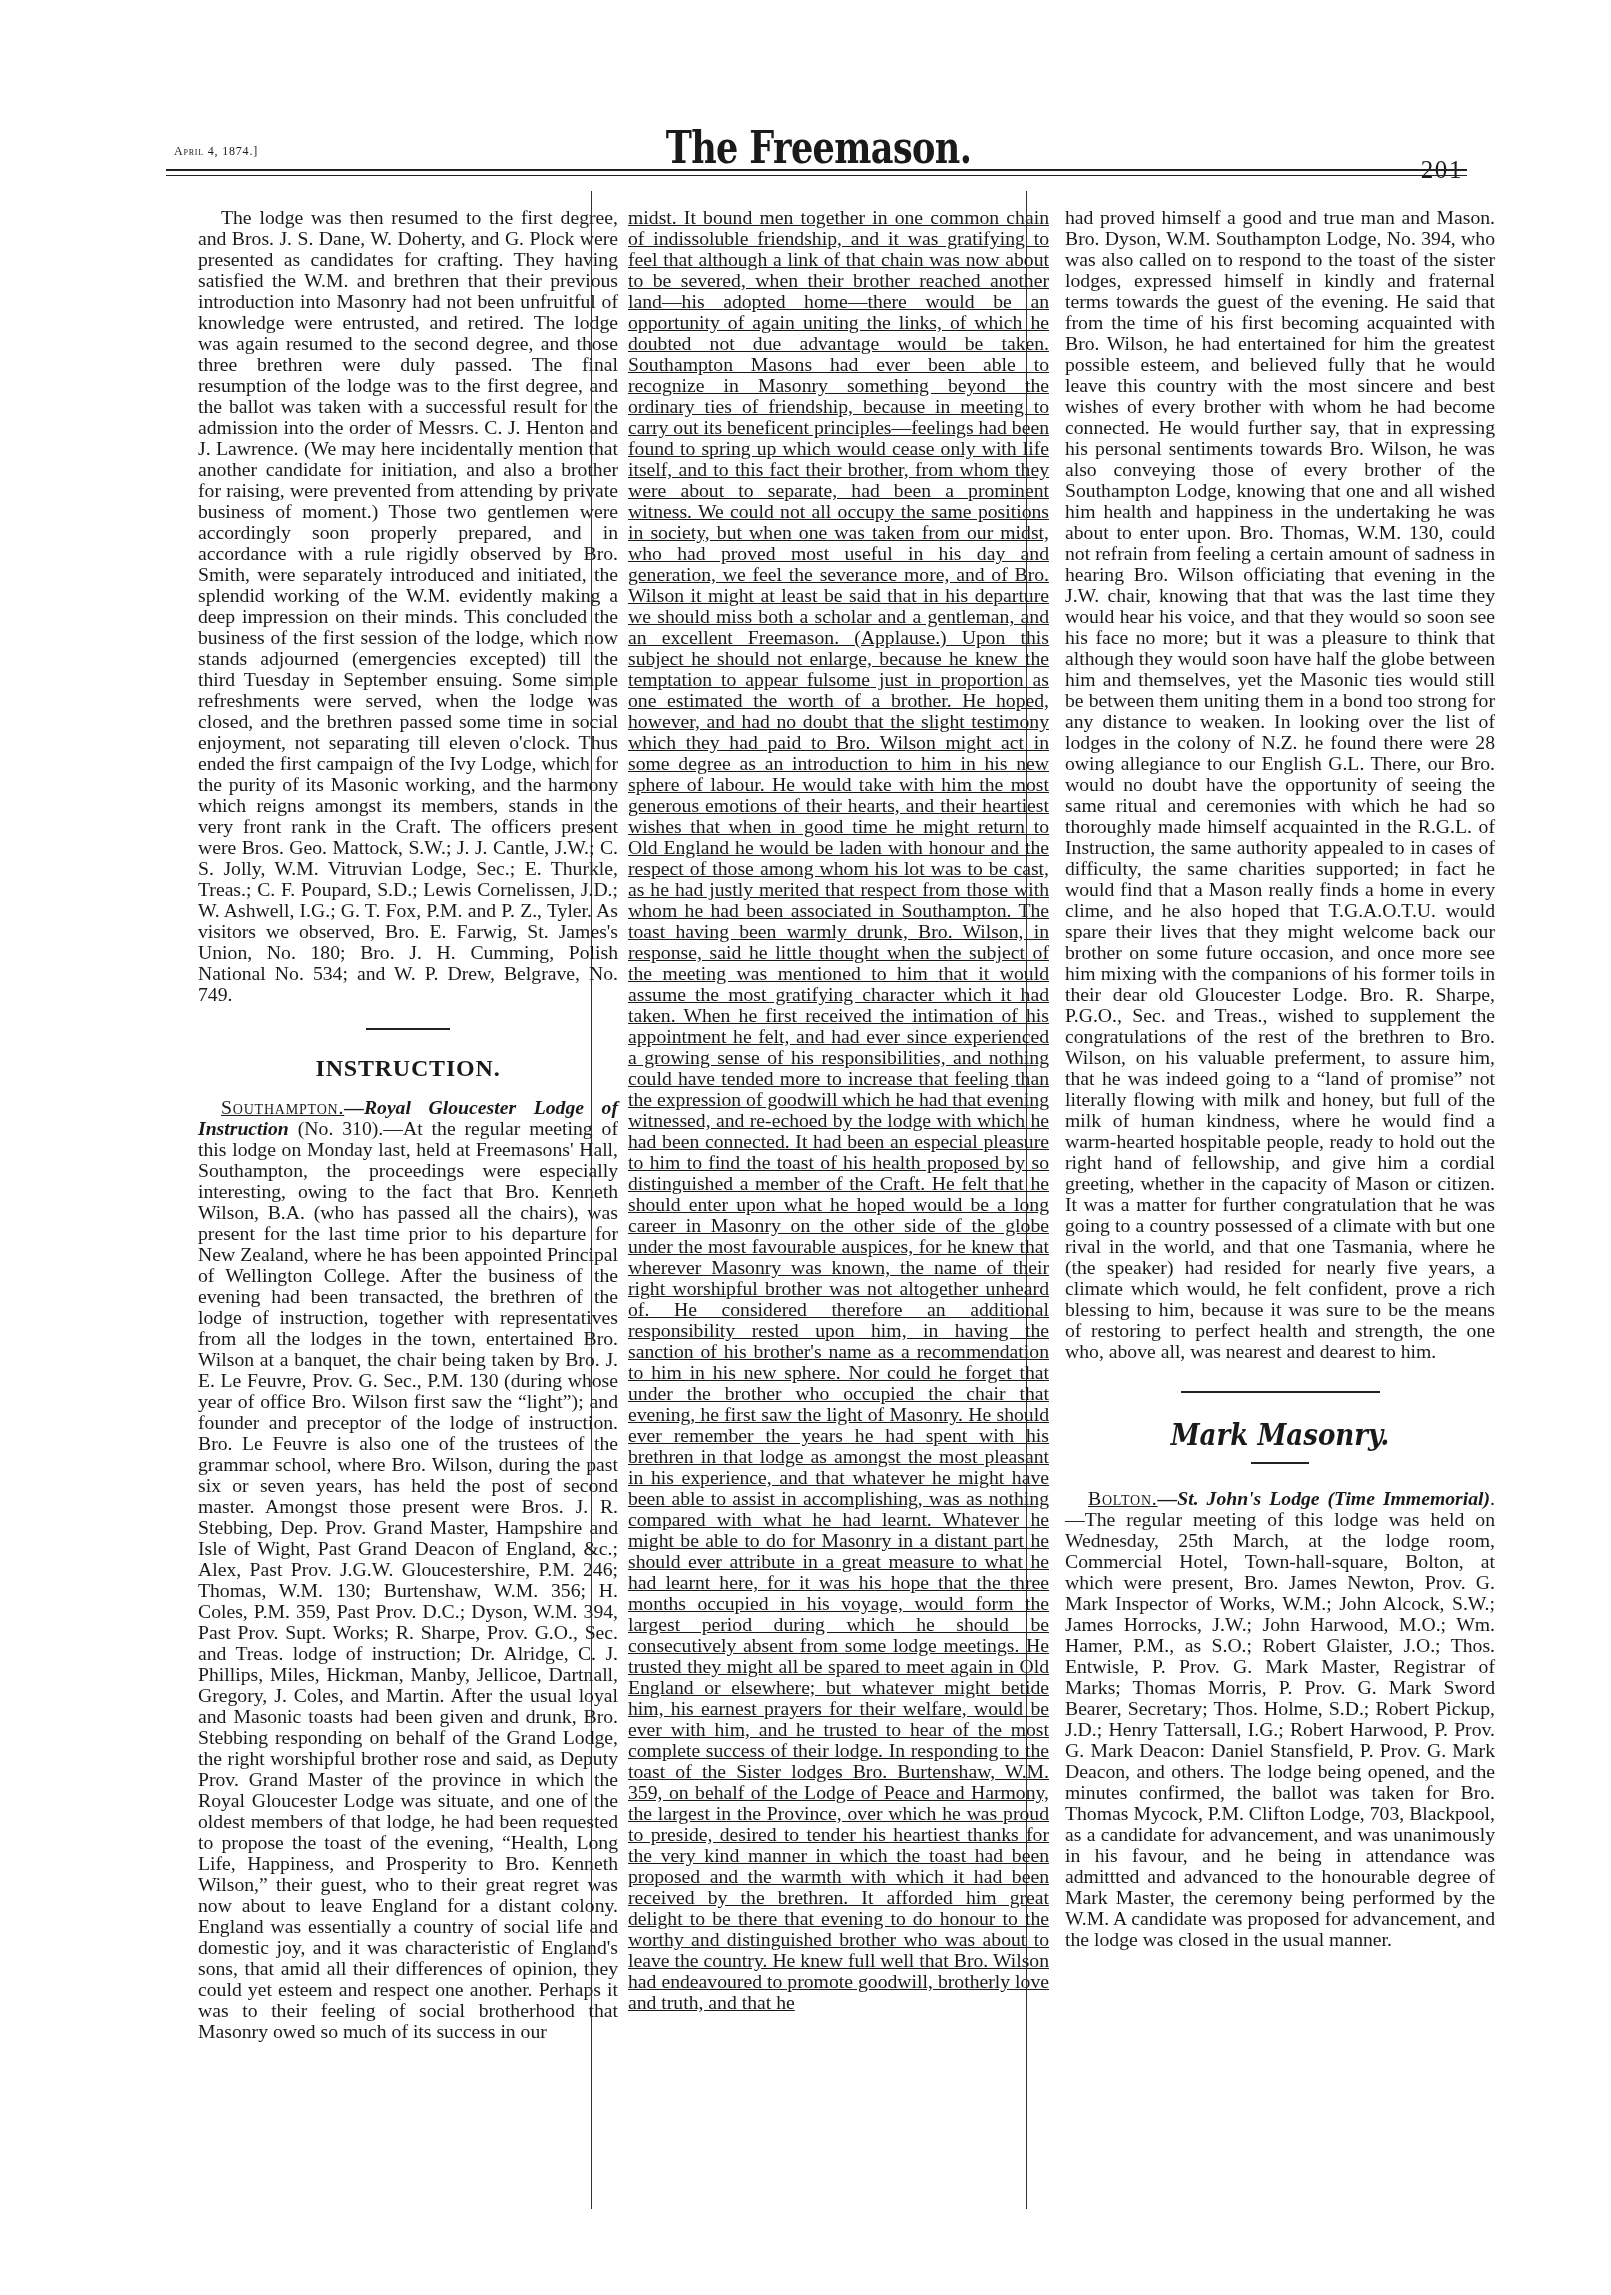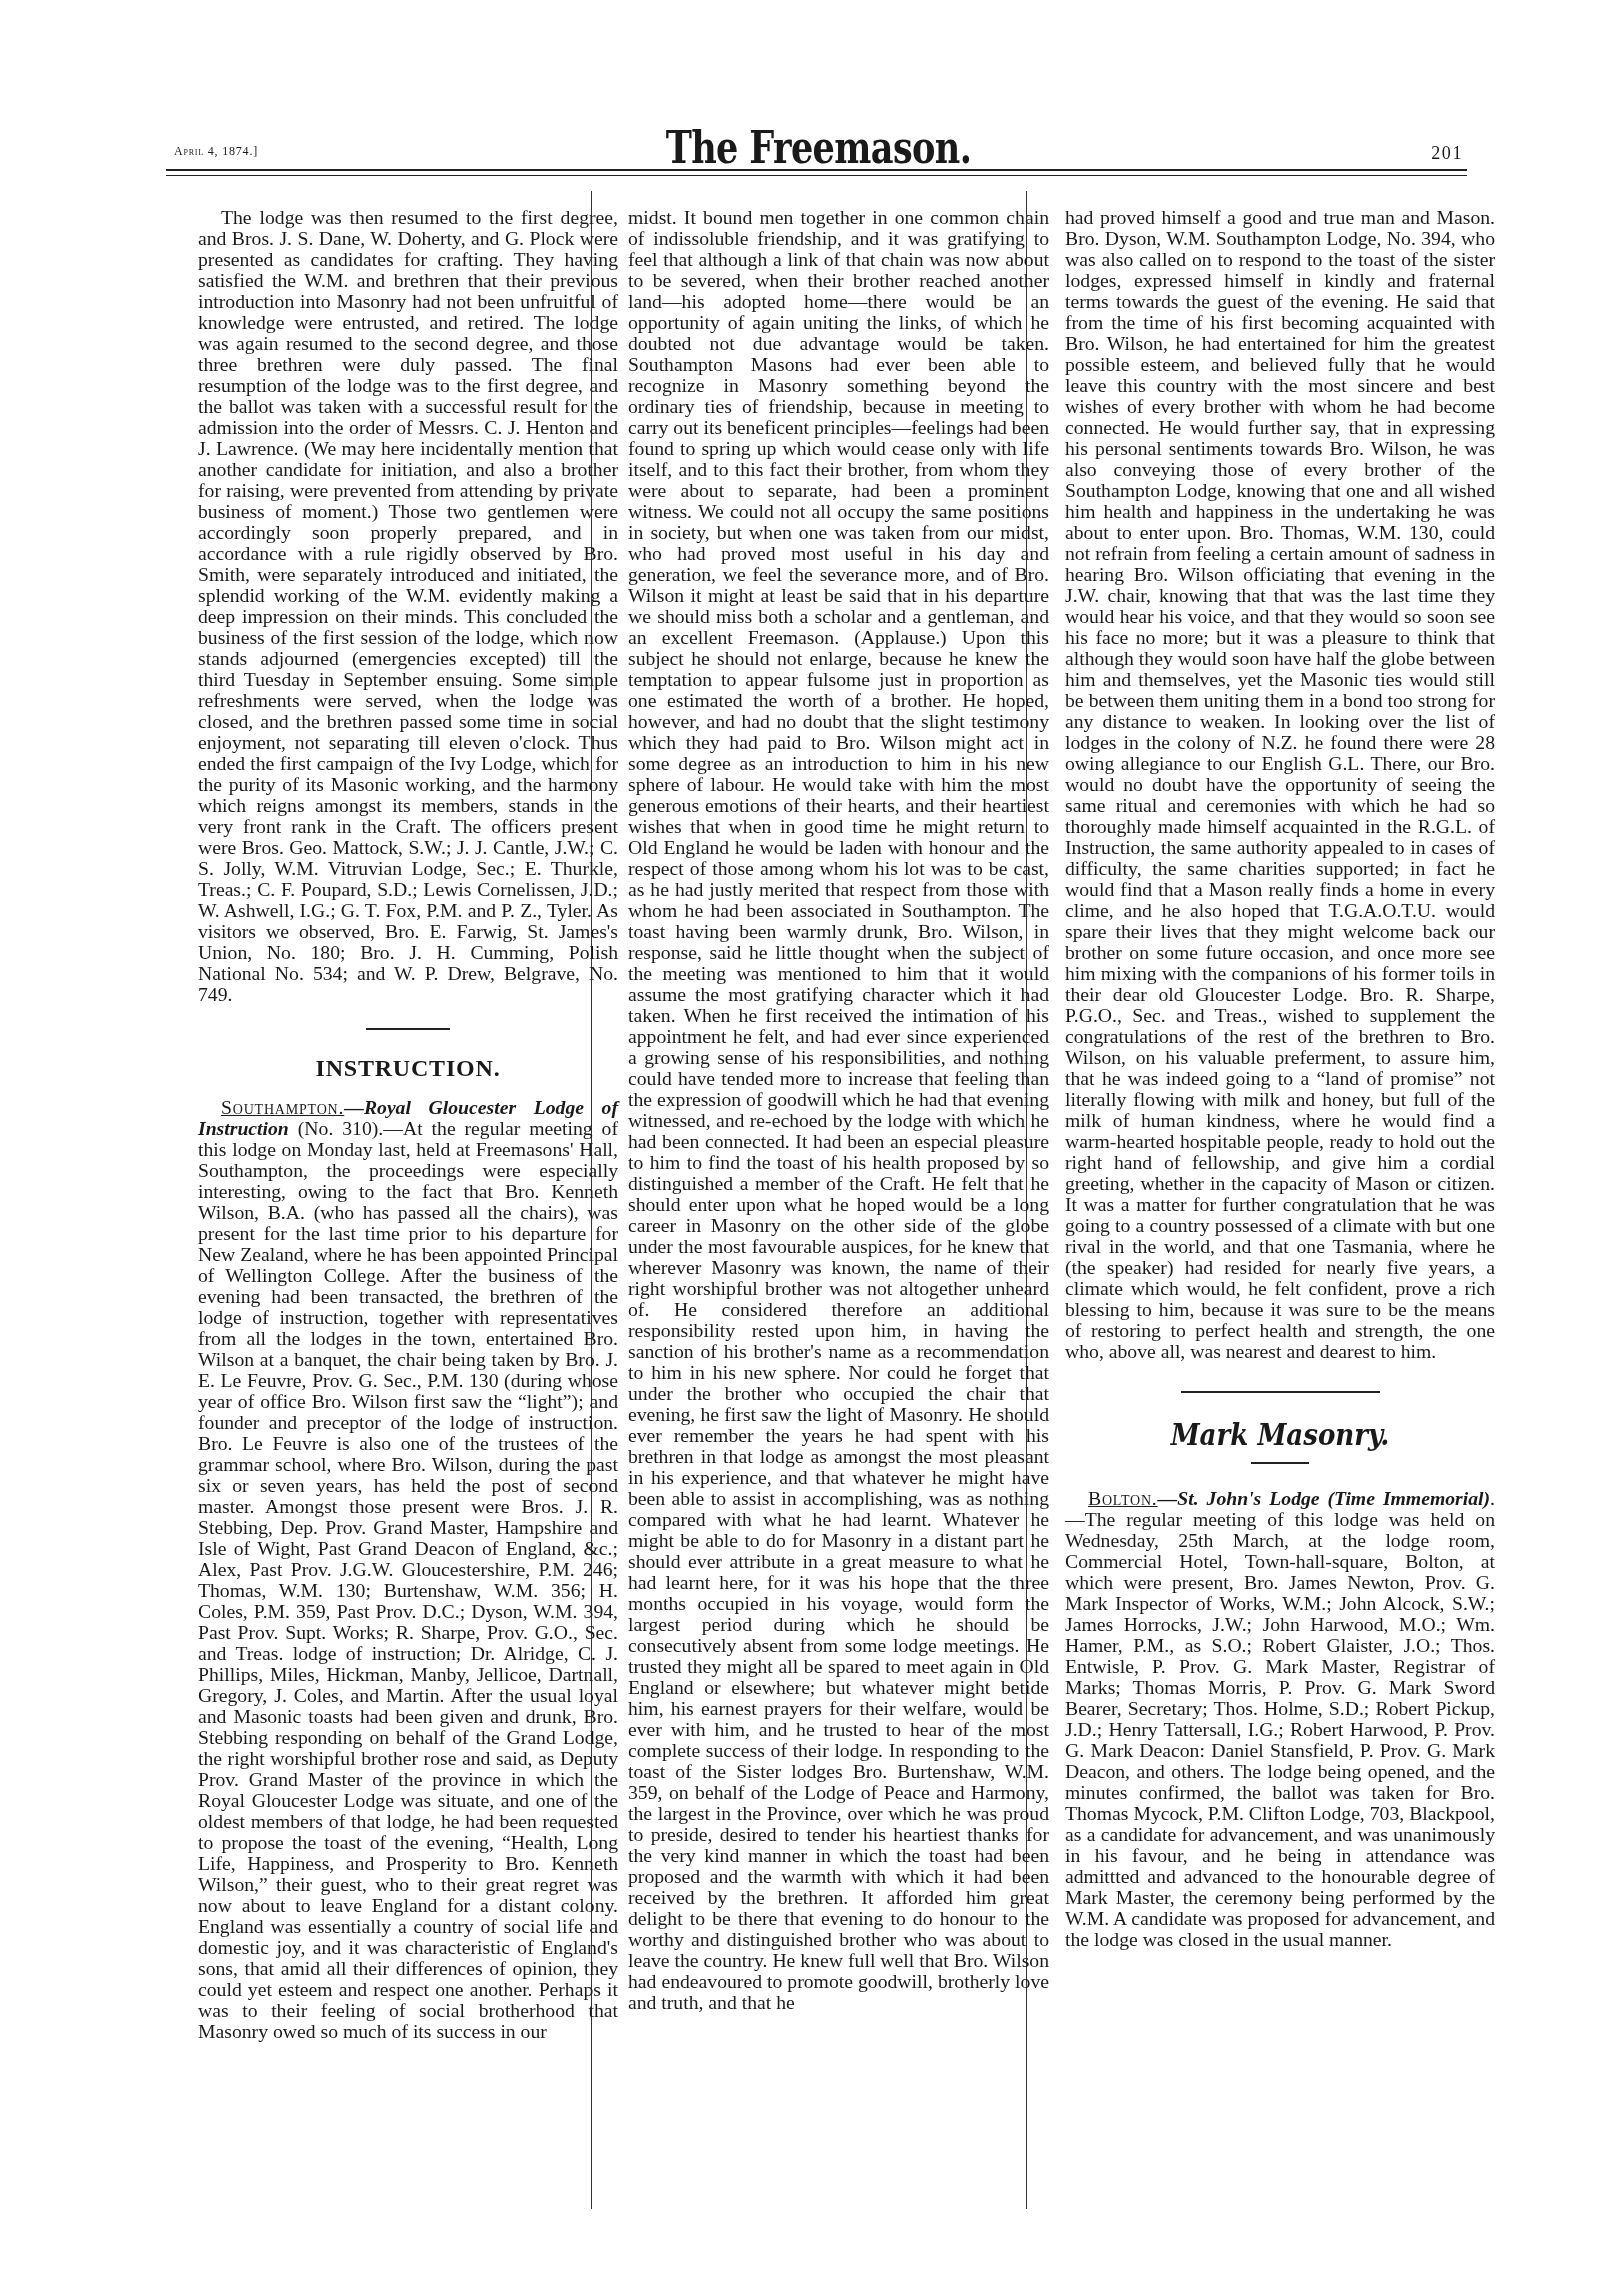--- a/index.html
+++ b/index.html
@@ -2,28 +2,28 @@
 <html style="font-size:13px"><head>
 <meta charset="utf-8">
 <style>
   html, body { margin: 0; padding: 0; background: #ffffff; }
   body { width: 1611px; height: 2295px; position: relative; overflow: hidden;
          font-family: "Liberation Serif", "DejaVu Serif", serif; color: #1a1a1a; }
   .masthead { position: absolute; left: 166px; top: 113px; width: 1305px; height: 65px; }
   .mh-date { position: absolute; left: 8px; top: 31px; font-size: 12px; font-variant: small-caps; letter-spacing: 0.8px; }
   .mh-title { position: absolute; left: 0; right: 0; top: 8px; text-align: center; font-size: 45px;
               font-family: "DejaVu Serif", serif; font-weight: bold; transform: scaleX(0.78); letter-spacing: -0.8px; }
-  .mh-page { position: absolute; right: 8px; top: 30px; font-size: 18px; letter-spacing: 1.6px; }
+  .mh-page { position: absolute; right: 8px; top: 43px; font-size: 25px; letter-spacing: 1.6px; }
   .rule-top { position: absolute; left: 166px; top: 169px; width: 1301px; border-top: 2.4px solid #222; }
   .rule-top2 { position: absolute; left: 166px; top: 175px; width: 1301px; border-top: 1.6px solid #222; }
   .col { position: absolute; top: 207px; font-size: 19.7px; line-height: 21px; text-align: justify; hyphens: manual; margin-left: 32px; }
   .col p { margin: 0; text-indent: 0; }
   .col p.ind { text-indent: 23px; }
   .c1 { left: 166px; width: 420px; }
-  .c2 { left: 596px; width: 421px; }
+  .c2 { left: 596px; width: 421px; text-decoration: underline; }
   .c3 { left: 1033px; width: 430px; }
   .vrule { position: absolute; border-left: 1.6px solid #333; }
   .v1 { left: 591px; top: 191px; height: 2018px; }
   .v2 { left: 1026px; top: 191px; height: 2018px; }
   .sec-rule { width: 84px; margin: 23px auto 27.6px; border-top: 2.4px solid #222; }
   .sec-rule-long { width: 199px; margin: 29px auto 32px; border-top: 2.4px solid #222; }
   .sec-rule-short { width: 58px; margin: 16px auto 24px; border-top: 2.4px solid #222; }
   .heading { text-align: center; font-size: 24px; letter-spacing: 0.8px; margin: 0 0 18px; }
   .blackletter { text-align: center; font-size: 29px; font-weight: bold; font-family: "DejaVu Serif", serif;
                  font-style: italic; transform: scaleX(0.9); margin: 0; }

